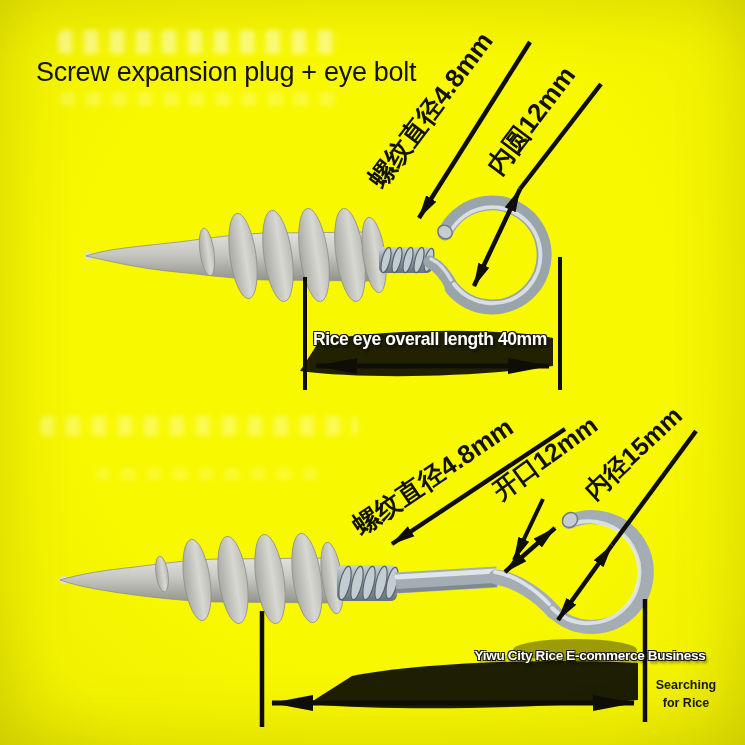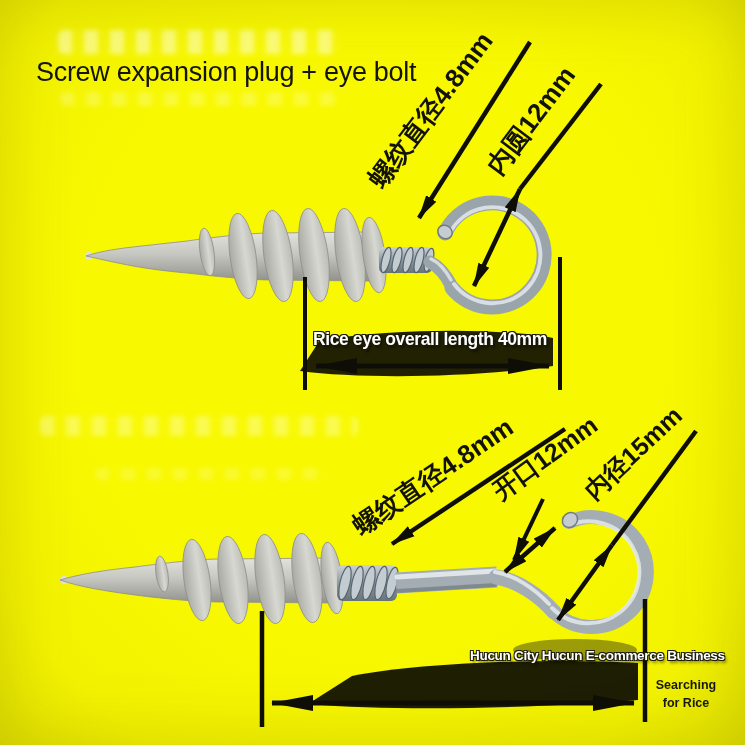--- a/index.html
+++ b/index.html
@@ -163,18 +163,18 @@
   <div class="title" style="left:36px;top:57px;">Screw expansion plug + eye bolt</div>
 
   <div class="rot" style="left:385px;top:166px;transform:rotate(-53deg);">螺纹直径4.8mm</div>
   <div class="rot" style="left:503px;top:153px;transform:rotate(-53deg);">内圆12mm</div>
 
   <div class="rot" style="left:363px;top:513px;transform:rotate(-34deg);">螺纹直径4.8mm</div>
   <div class="rot" style="left:503px;top:479px;font-size:25px;transform:rotate(-36deg);">开口12mm</div>
   <div class="rot" style="left:597px;top:479px;font-size:25px;transform:rotate(-43deg);">内径15mm</div>
 
   <div class="wlabel" style="left:300px;width:260px;top:329px;font-size:17.5px;letter-spacing:-.4px;">Rice eye overall length 40mm</div>
-  <div class="wlabel" style="left:470px;width:240px;top:648px;font-size:13.5px;letter-spacing:-.3px;">Hucun City Hucun E-commerce Business</div>
+  <div class="wlabel" style="left:470px;width:240px;top:648px;font-size:13.5px;letter-spacing:-.3px;">Yiwu City Rice E-commerce Business</div>
 
   <div class="blabel" style="left:648px;width:76px;top:676px;">Searching</div>
   <div class="blabel" style="left:648px;width:76px;top:694px;">for Rice</div>
 
 </div>
 
 </body></html>

